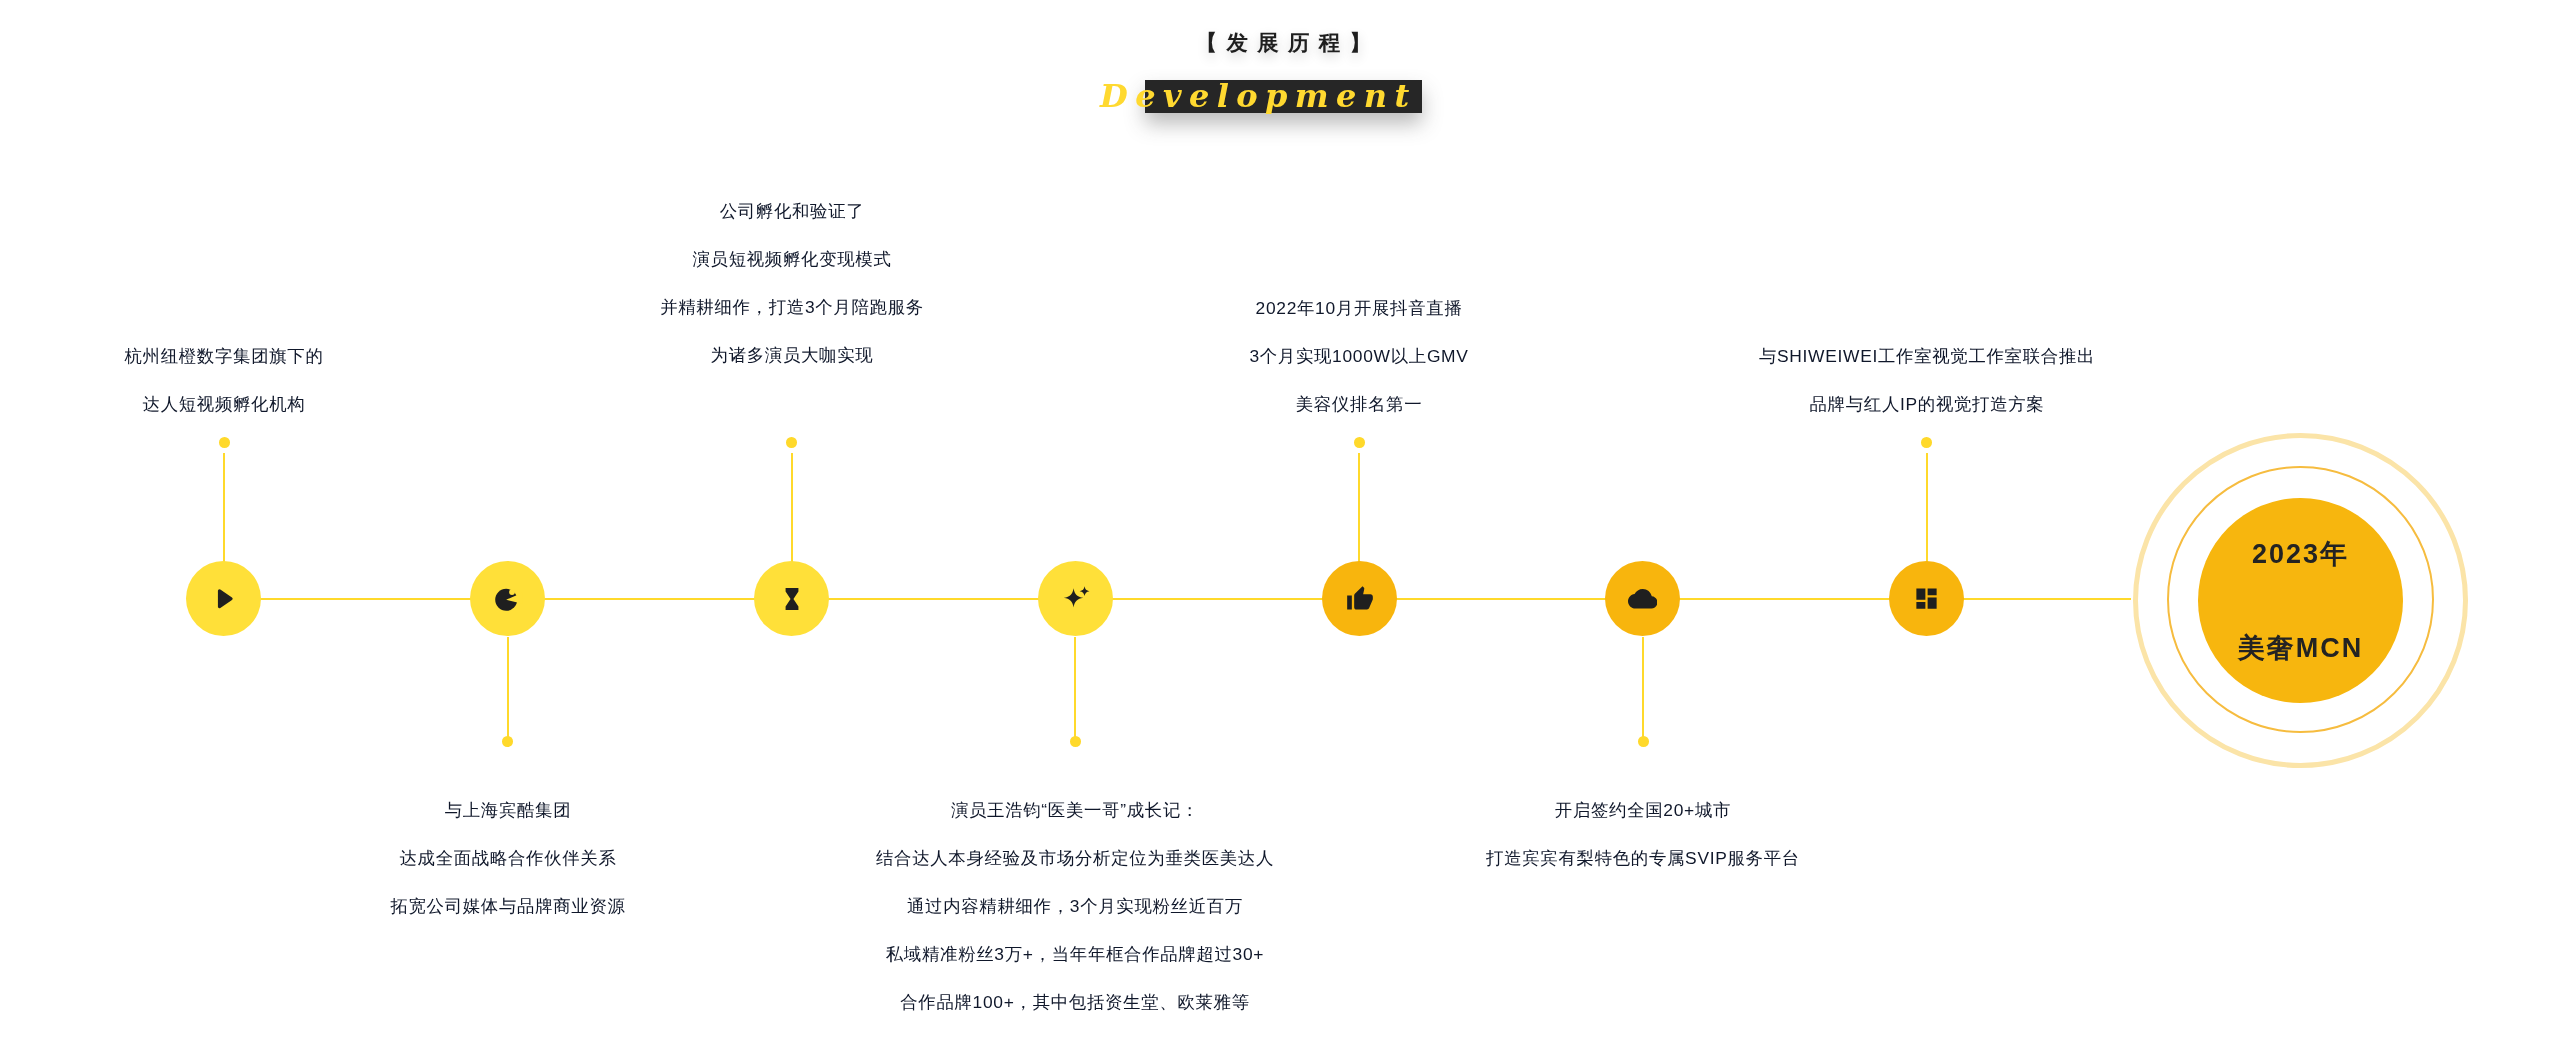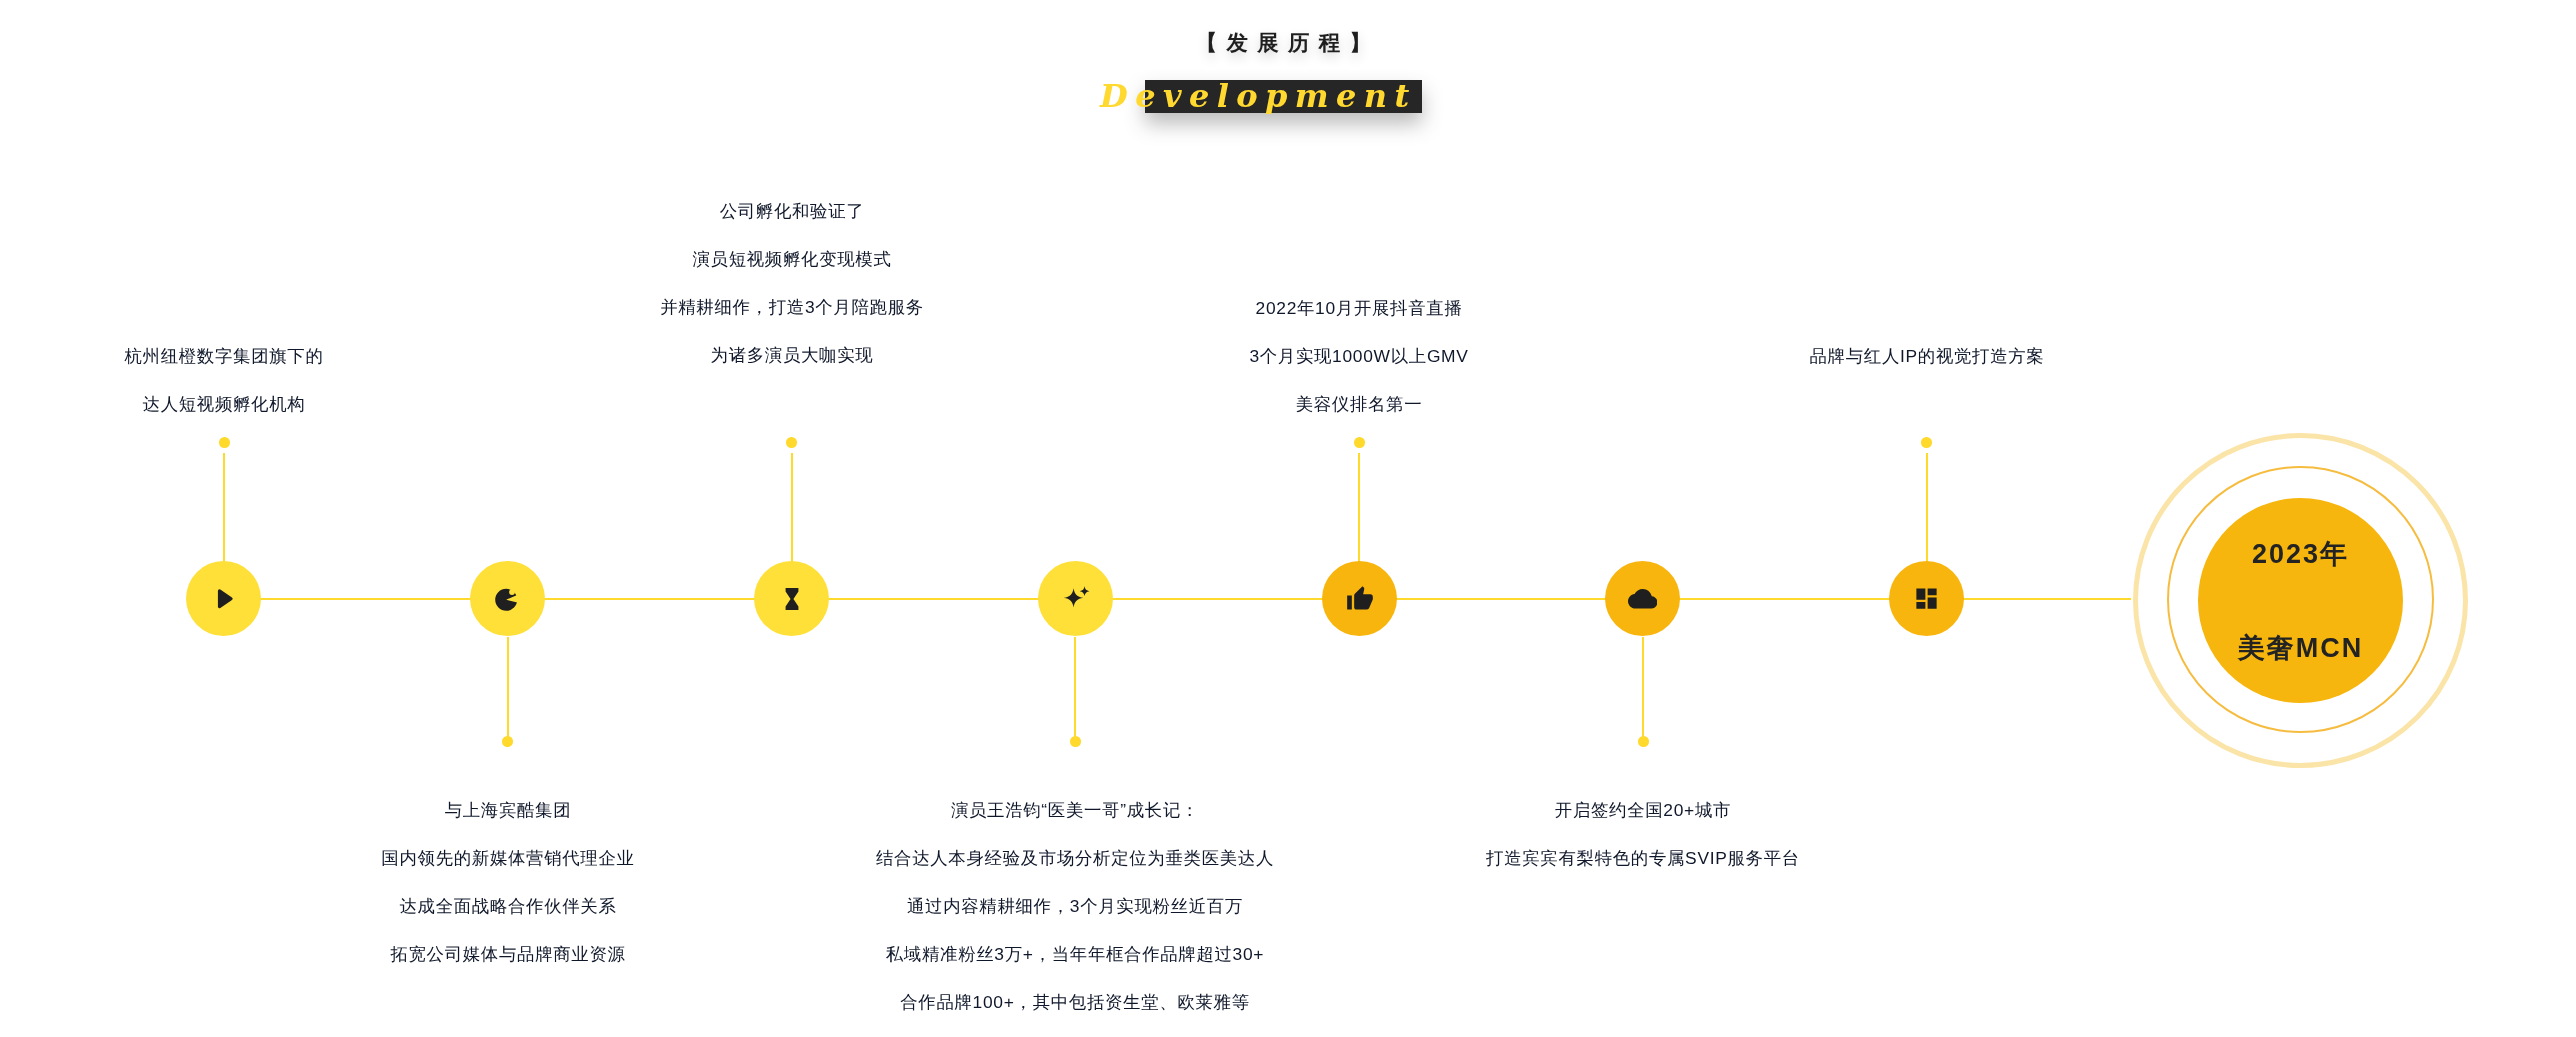--- a/index.html
+++ b/index.html
@@ -63,21 +63,20 @@
         <span>
           <svg width="31" height="31" viewBox="0 0 48 48">
             <circle cx="22" cy="26" r="17" fill="#1F1F1F"></circle>
             <path d="M22 26 L47 15 L47 32 Z" fill="#FFE039"></path>
             <circle cx="31" cy="14" r="4.5" fill="#FFE039"></circle>
           </svg>
         </span>
       </div>
       <div class="tl-block" style="left: 206px; top: 786px; width: 604px;">
         <div class="tl-line">与上海宾酷集团</div>
-        <div class="tl-line">国内领先的新媒体营销代理企业</div>
         <div class="tl-line">达成全面战略合作伙伴关系</div>
         <div class="tl-line">拓宽公司媒体与品牌商业资源</div>
       </div>
       <div class="vline" style="left: 791px; top: 453px; height: 109px;"></div>
       <div class="dot" style="left: 786px; top: 437px;"></div>
       <div class="node-circle" style="left: 754px; top: 561px; background: rgb(255, 224, 57);">
         <span>
           <svg width="28" height="28" viewBox="0 0 48 48">
             <path fill="#1F1F1F" d="M13 5h22v6l-8.5 13L35 37v6H13v-6l8.5-13L13 11z"></path>
           </svg>
@@ -136,20 +135,21 @@
       <div class="vline" style="left: 1926px; top: 453px; height: 109px;"></div>
       <div class="dot" style="left: 1921px; top: 437px;"></div>
       <div class="node-circle" style="left: 1889px; top: 561px; background: rgb(248, 181, 13);">
         <span>
           <svg width="27" height="27" viewBox="0 0 24 24">
             <path fill="#1F1F1F" d="M3 13h8V3H3v10zm0 8h8v-6H3v6zm10 0h8V11h-8v10zm0-18v6h8V3h-8z"></path>
           </svg>
         </span>
       </div>
       <div class="tl-block" style="left: 1625px; top: 332px; width: 604px;">
+        <div class="tl-line">与SHIWEIWEI工作室视觉工作室联合推出</div>
         <div class="tl-line">品牌与红人IP的视觉打造方案</div>
       </div>
     </div>
 
   <div class="ring ring-outer"></div>
   <div class="ring ring-inner"></div>
   <div class="milestone-disc">
     <div class="m-line">2023年</div>
     <div class="m-line">美奢MCN</div>
   </div>

